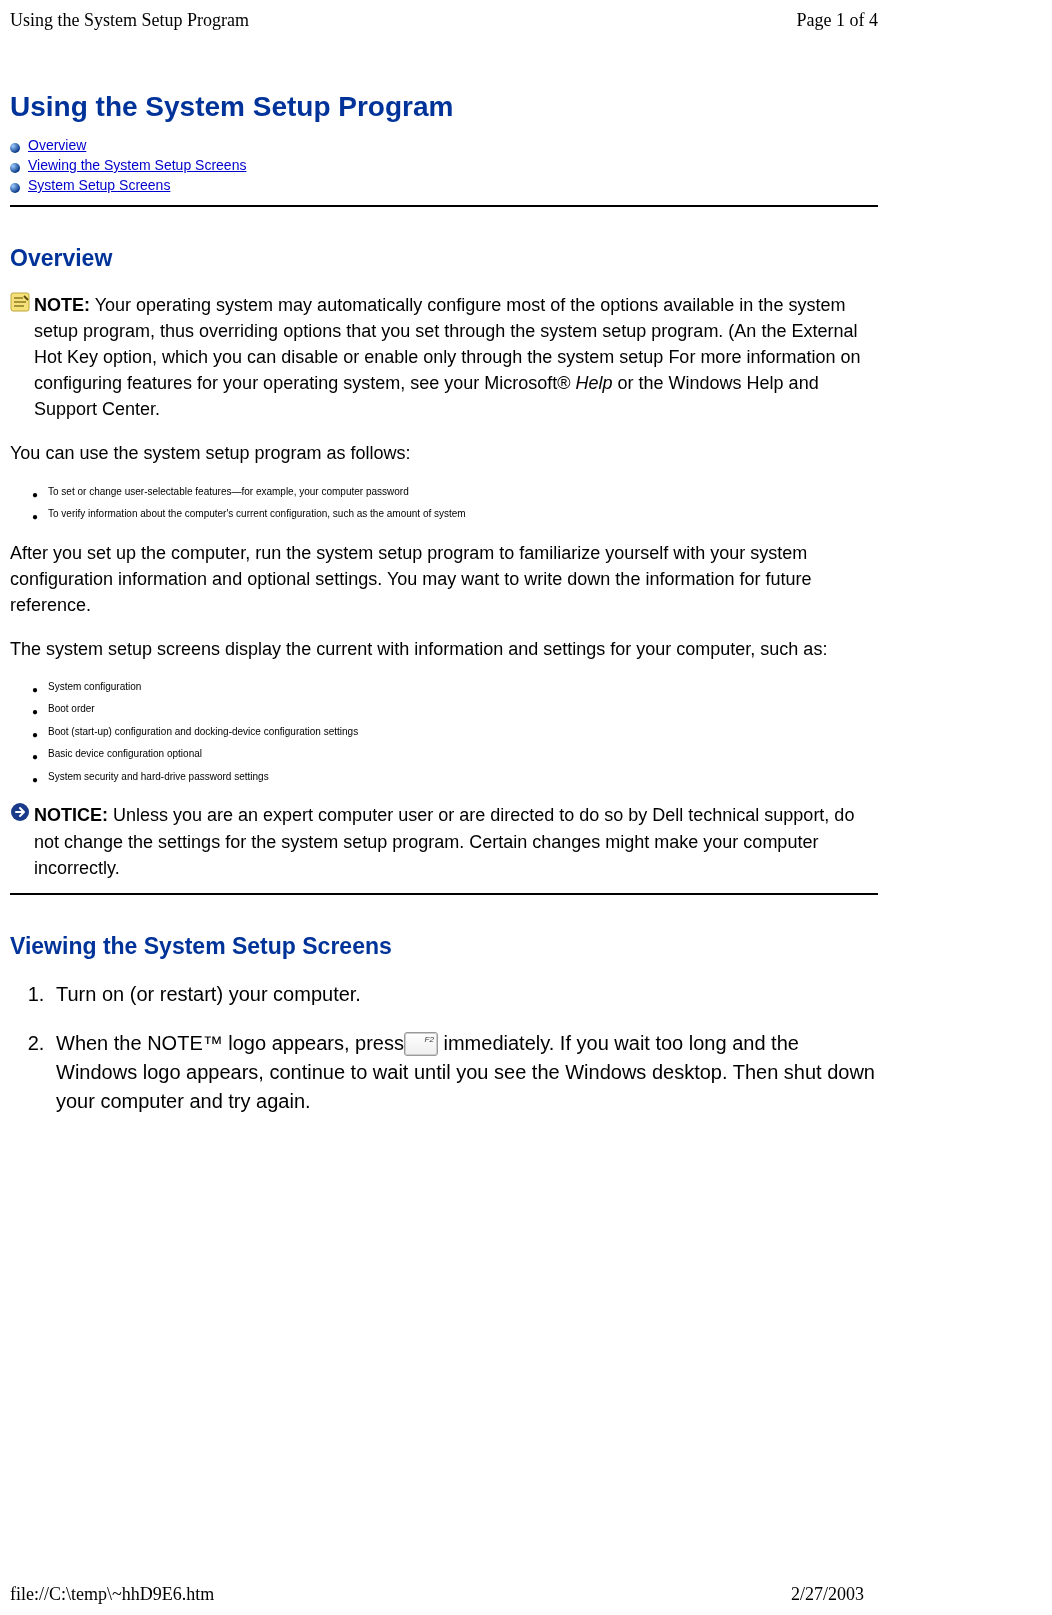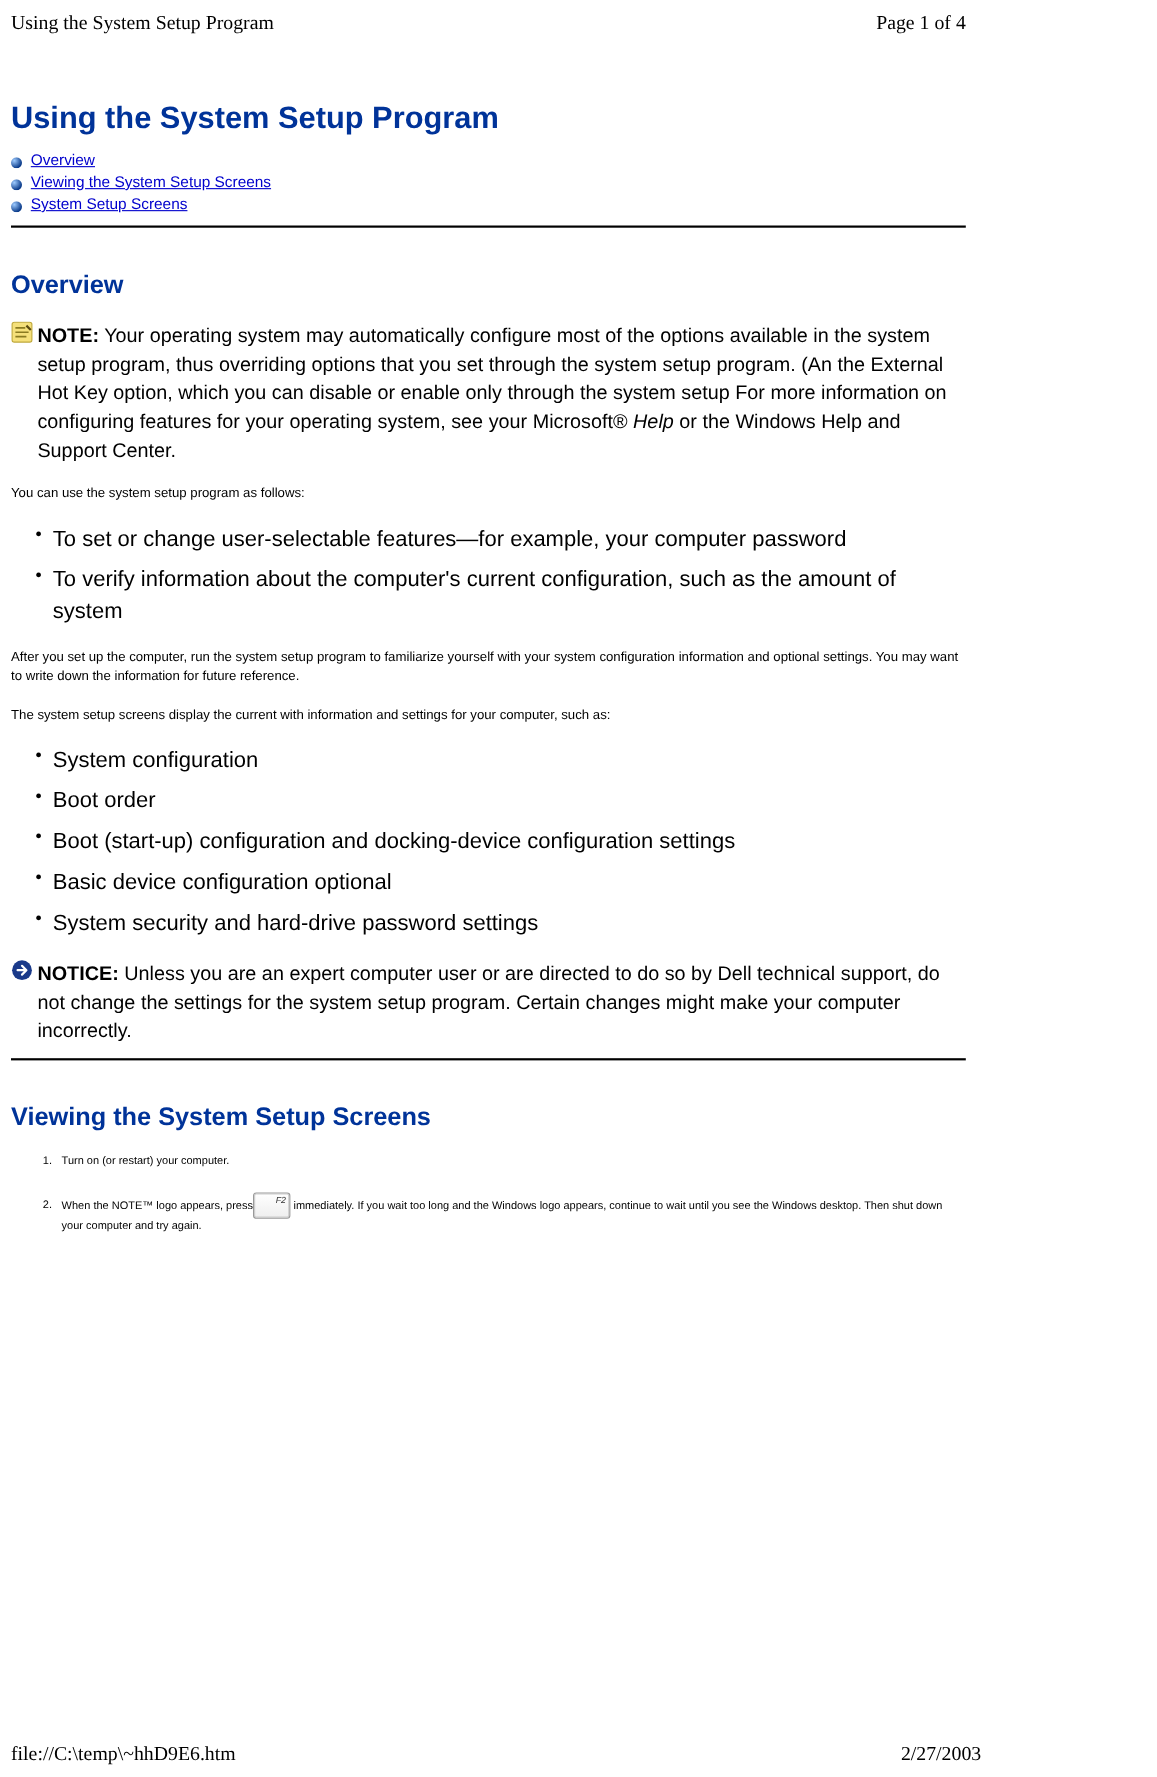--- a/index.html
+++ b/index.html
@@ -79,51 +79,51 @@
     font-size: 18px;
     line-height: 1.45;
   }
   .note-text b, .notice-text b {
     font-weight: bold;
   }
   .note-text em {
     font-style: italic;
   }
   p.body {
-    font-size: 12px;
+    font-size: 18px;
     line-height: 1.45;
     margin: 18px 0 18px 0;
   }
   ul.disc {
     list-style: none;
     padding: 0;
     margin: 0 0 18px 0;
   }
   ul.disc > li {
     position: relative;
     padding-left: 38px;
     margin: 8px 0;
-    font-size: 20px;
+    font-size: 10px;
     line-height: 1.45;
   }
   ul.disc > li::before {
     content: "●";
     position: absolute;
     left: 22px;
     top: 0;
     font-size: 10px;
     line-height: 20px;
   }
   ol.num {
     list-style: decimal;
     padding-left: 40px;
     margin: 18px 0;
   }
   ol.num > li {
-    font-size: 10px;
+    font-size: 20px;
     line-height: 1.45;
     margin: 0 0 20px 0;
     padding-left: 6px;
   }
   .keycap {
     display: inline-block;
     width: 32px;
     height: 22px;
     border: 1px solid #999;
     border-radius: 3px;
@@ -139,21 +139,21 @@
     right: 3px;
     font-size: 8px;
     font-family: Verdana, sans-serif;
     font-style: italic;
     color: #333;
   }
   .footer-row {
     position: absolute;
     bottom: 10px;
     left: 10px;
-    right: 4px;
+    right: 32px;
     display: flex;
     justify-content: space-between;
     font-family: "Times New Roman", Times, serif;
     font-size: 18px;
   }
 </style>
 </head>
 <body>
 
 <div class="page">

